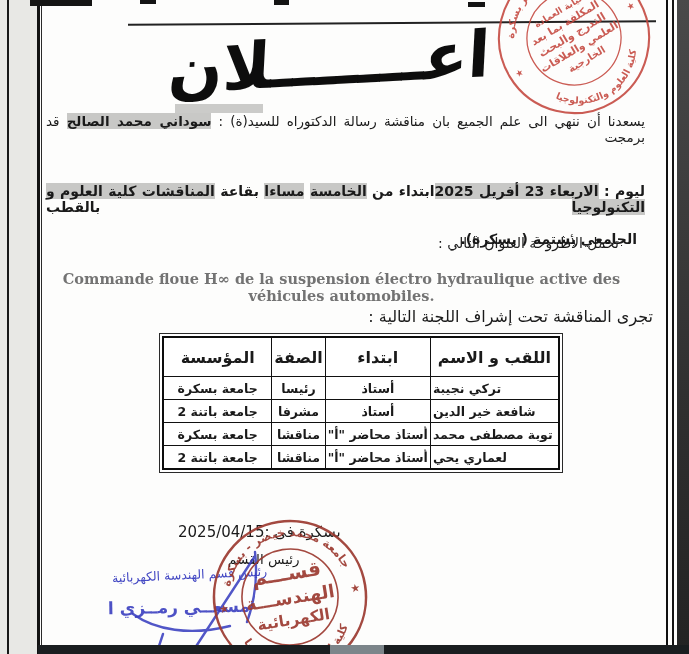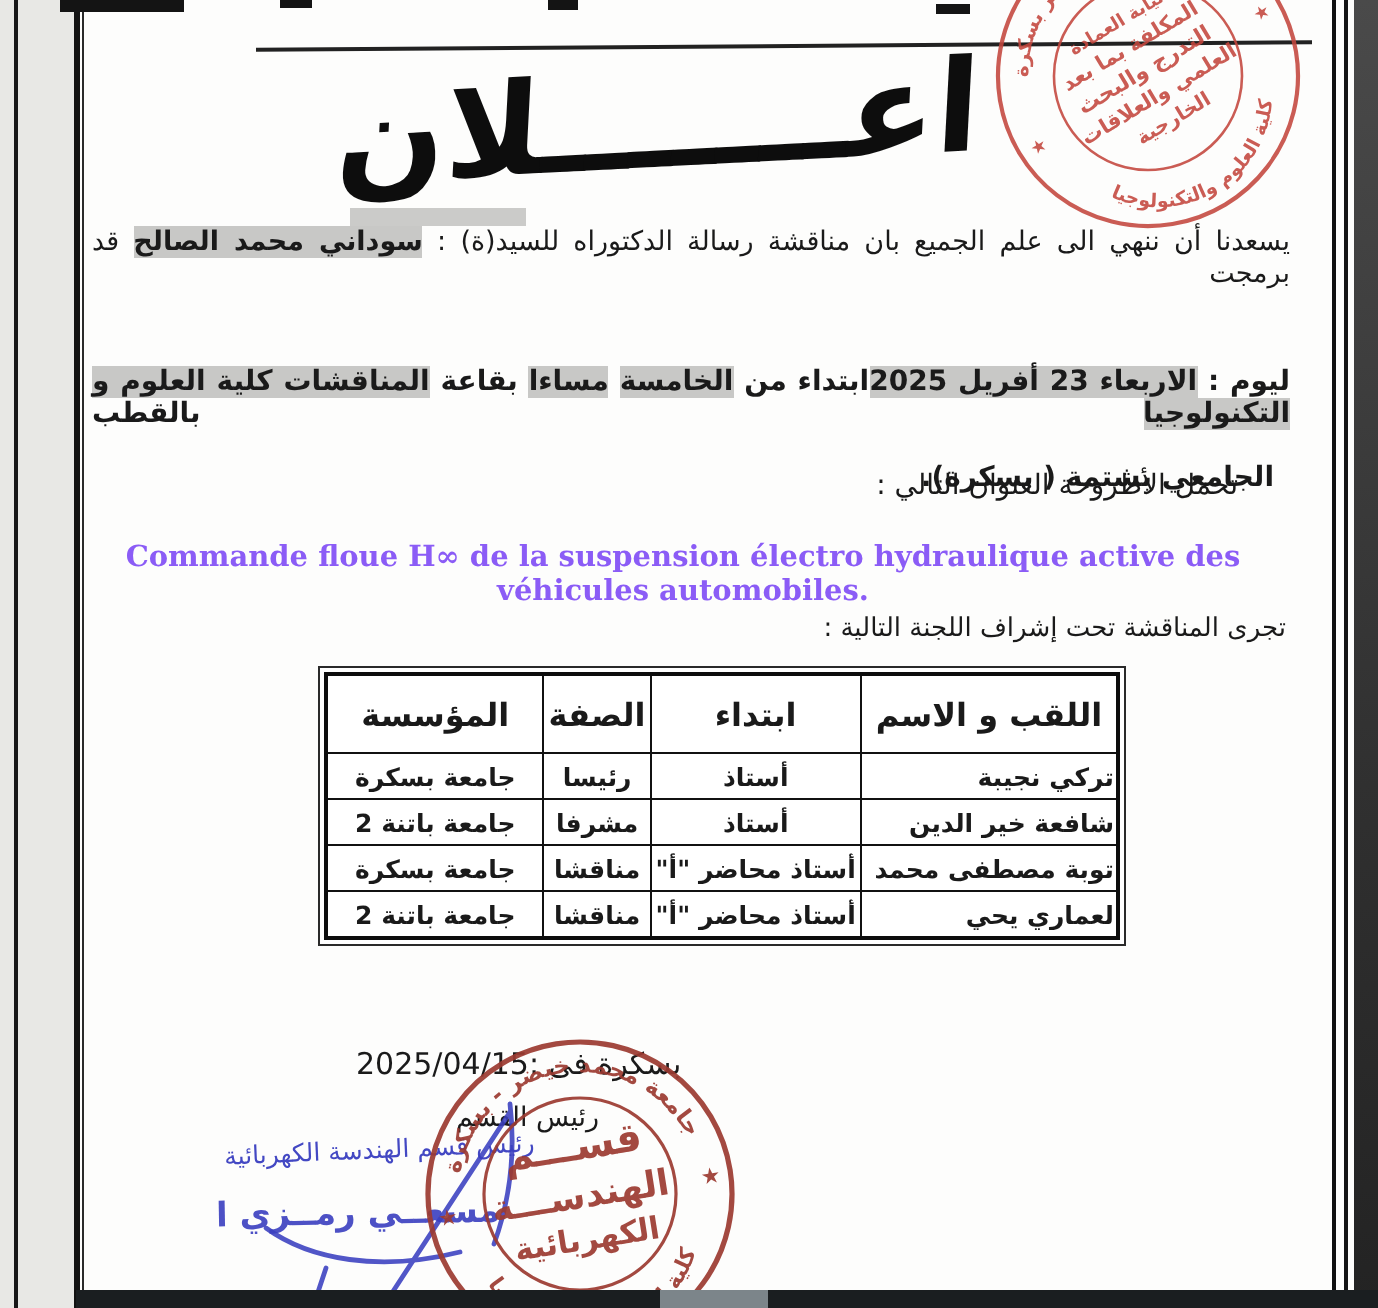--- a/index.html
+++ b/index.html
@@ -28,35 +28,35 @@
        transform:rotate(-3deg) skewX(-6deg);letter-spacing:0;}
   
   .ar{direction:rtl;unicode-bidi:embed;}
   .line{left:46px;right:44px;text-align:right;}
   .just{text-align:justify;text-align-last:justify;}
   .l1{top:113px;font-size:13.5px;}
   .l2{top:155px;font-size:14px;font-weight:bold;margin-top:28px;}
   .l3{top:200px;font-size:14px;font-weight:bold;left:auto;right:52px;margin-top:31px;}
   .l4{top:235px;font-size:14px;left:auto;right:70px;}
   .fr{top:270px;left:42px;right:48px;text-align:center;font-weight:bold;
-      font-size:14.5px;font-family:"DejaVu Serif",serif;color:#8b5cf6;}
-  .l5{top:307px;font-size:13px;left:auto;right:46px;}
+      font-size:14.5px;font-family:"DejaVu Serif",serif;color:#737373;}
+  .l5{top:307px;font-size:16px;left:auto;right:36px;}
   .hl{background:#c8c8c6;}
   .b{font-weight:bold;}
   
   .tbl-wrap{left:159px;top:333px;width:404px;border:1.4px solid #2a2a2a;
       padding:2px;background:#fff;box-sizing:border-box;}
   table{border-collapse:collapse;width:100%;direction:rtl;
       font-family:"DejaVu Sans",sans-serif;}
   th,td{border:1.3px solid #111;font-size:12.5px;font-weight:bold;
       text-align:center;padding:0 2px;white-space:nowrap;overflow:hidden;}
   table{border:2px solid #0d0d0d;}
   thead th{height:38px;font-size:16px;}
   tbody td{height:22px;border-radius:11px;}
-  tbody td.name{text-align:right;padding-right:1px;}
+  tbody td.name{text-align:left;padding-right:1px;}
   
   .f-date{left:178px;top:523px;font-size:15px;direction:rtl;}
   .f-head{left:228px;top:551px;font-size:13.5px;direction:rtl;}
   .blue{color:#3a3fc0;}
   .f-bluestamp{left:112px;top:567px;font-size:12.5px;direction:rtl;
       transform:rotate(-2.5deg);opacity:.95;}
   .f-signname{left:108px;top:597px;font-size:17px;font-weight:bold;direction:rtl;
       transform:rotate(-1deg);opacity:.9;}
   
   .stamp{pointer-events:none;}

